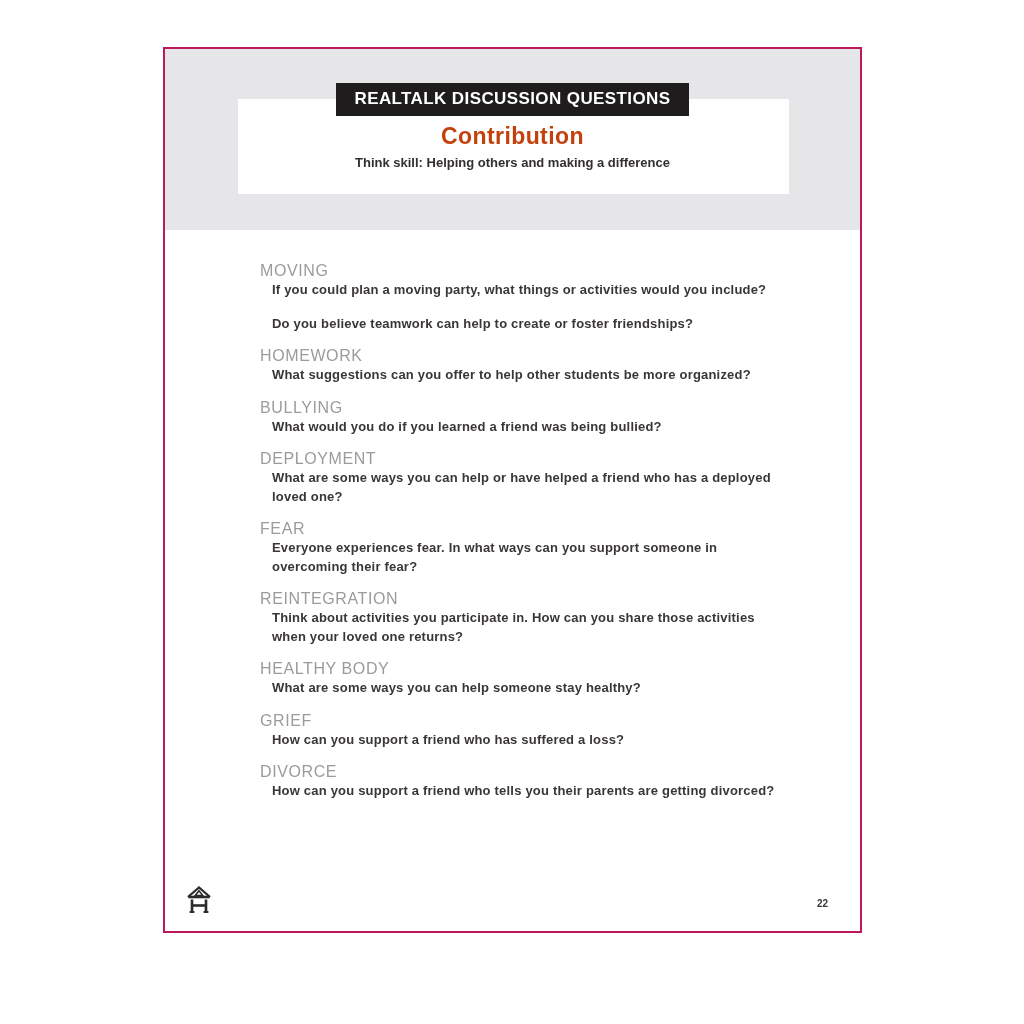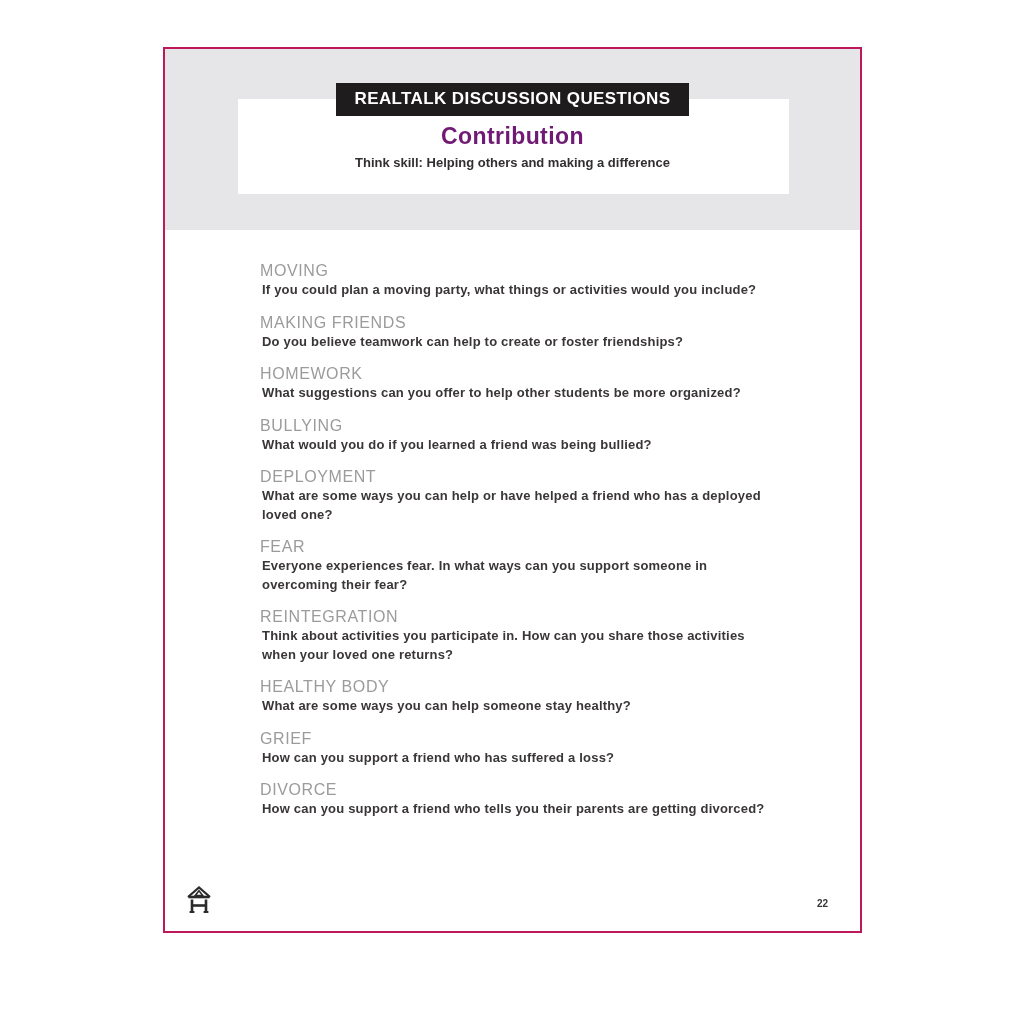--- a/index.html
+++ b/index.html
@@ -48,21 +48,21 @@
     padding: 6px 18px 7px 18px;
   }
 
   .doc-title {
     position: absolute;
     left: 0; top: 74px; width: 100%;
     text-align: center;
     font-size: 23px;
     font-weight: bold;
     letter-spacing: 0.4px;
-    color: #701a75;
+    color: #c2410c;
   }
 
   .doc-subtitle {
     position: absolute;
     left: 0; top: 106px; width: 100%;
     text-align: center;
     font-size: 13px;
     font-weight: bold;
     color: #332f30;
   }
@@ -73,21 +73,21 @@
   }
   .section { margin-bottom: 15px; }
   .section-label {
     color: #9b9b9b;
     font-size: 16px;
     line-height: 15px;
     letter-spacing: 0.6px;
     margin-bottom: 3px;
   }
   .section-question {
-    margin-left: 2px;
+    margin-left: 12px;
     max-width: 505px;
     color: #3a3637;
     font-size: 13px;
     font-weight: bold;
     letter-spacing: 0.2px;
     line-height: 18.5px;
   }
 
   .logo {
     position: absolute;
@@ -119,21 +119,20 @@
 
     <div class="doc-title">Contribution</div>
     <div class="doc-subtitle">Think skill: Helping others and making a difference</div>
 
     <div class="content">
       <div class="section">
         <div class="section-label">MOVING</div>
         <div class="section-question">If you could plan a moving party, what things or activities would you include?</div>
       </div>
       <div class="section">
-        <div class="section-label">MAKING FRIENDS</div>
         <div class="section-question">Do you believe teamwork can help to create or foster friendships?</div>
       </div>
       <div class="section">
         <div class="section-label">HOMEWORK</div>
         <div class="section-question">What suggestions can you offer to help other students be more organized?</div>
       </div>
       <div class="section">
         <div class="section-label">BULLYING</div>
         <div class="section-question">What would you do if you learned a friend was being bullied?</div>
       </div>

